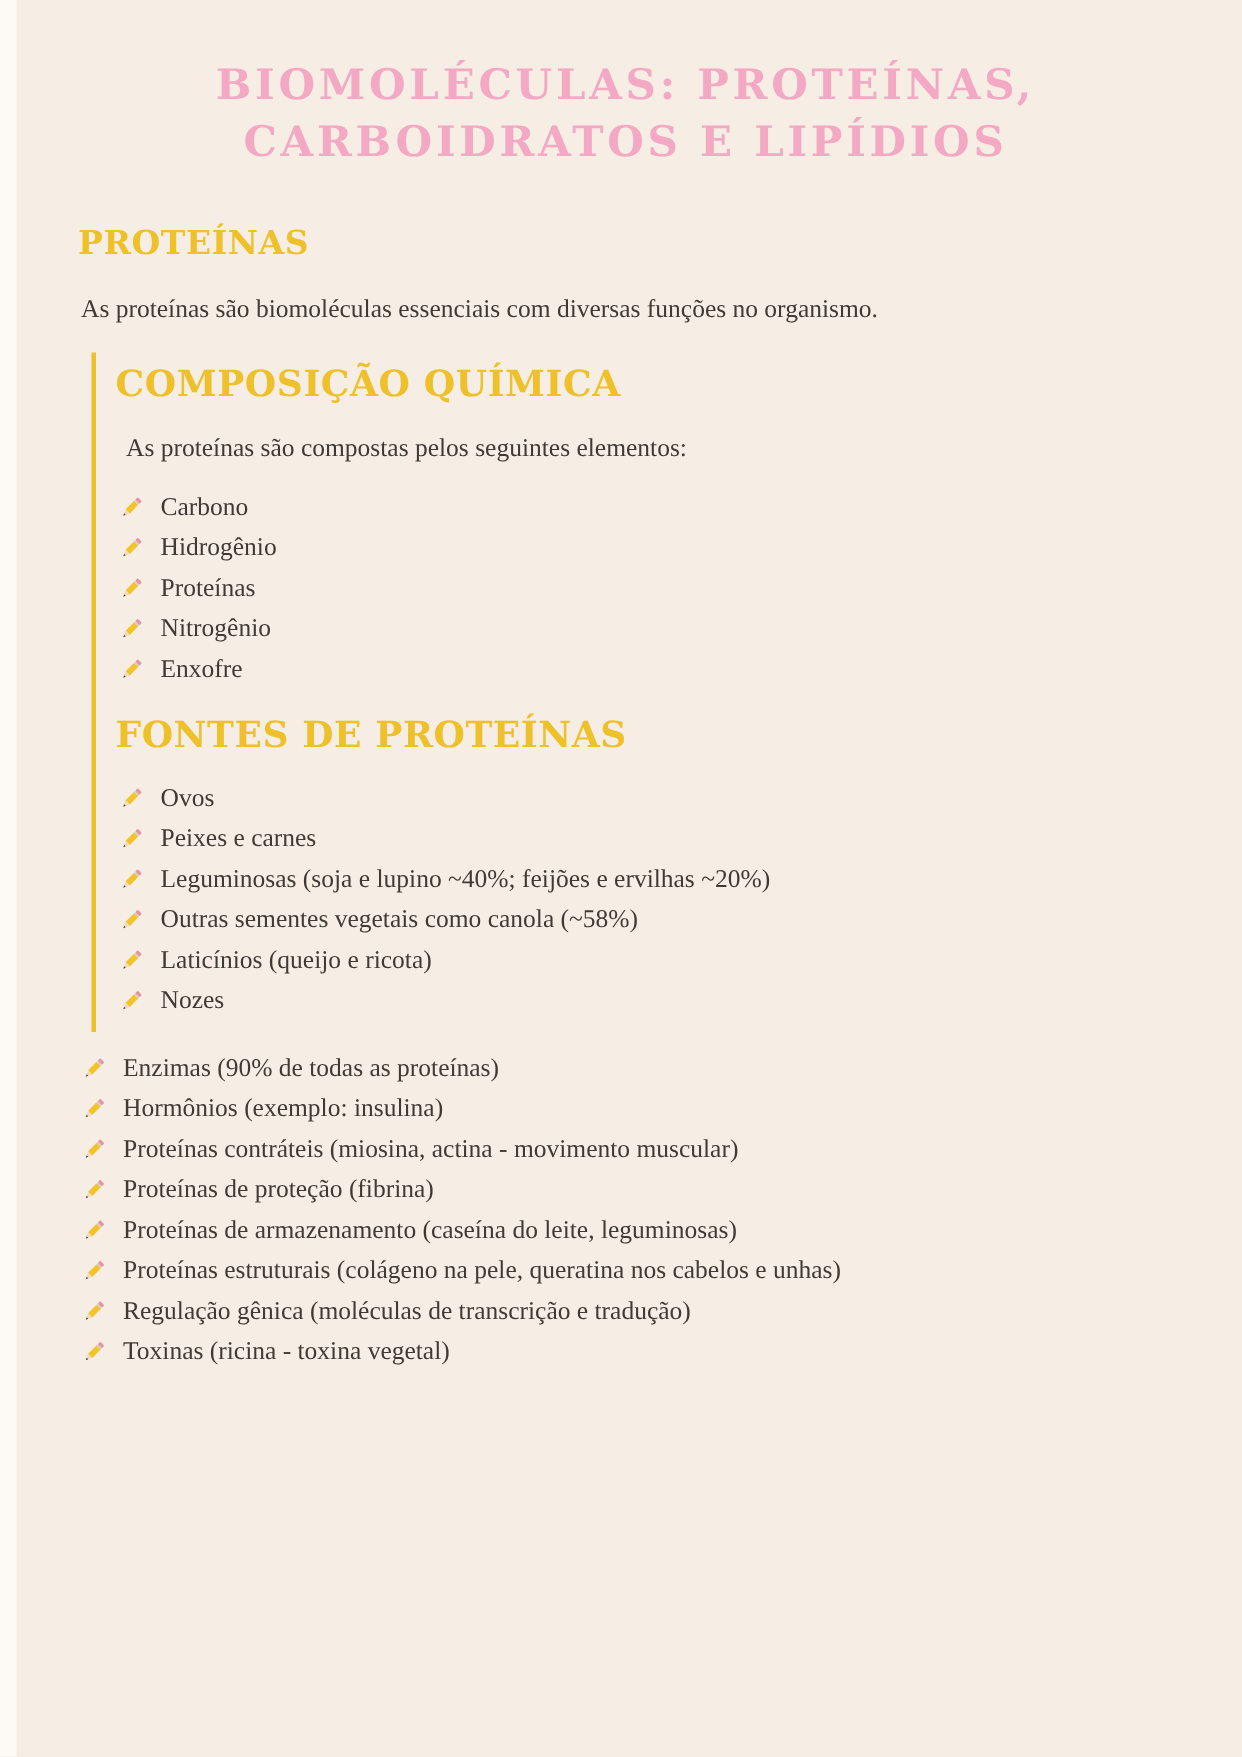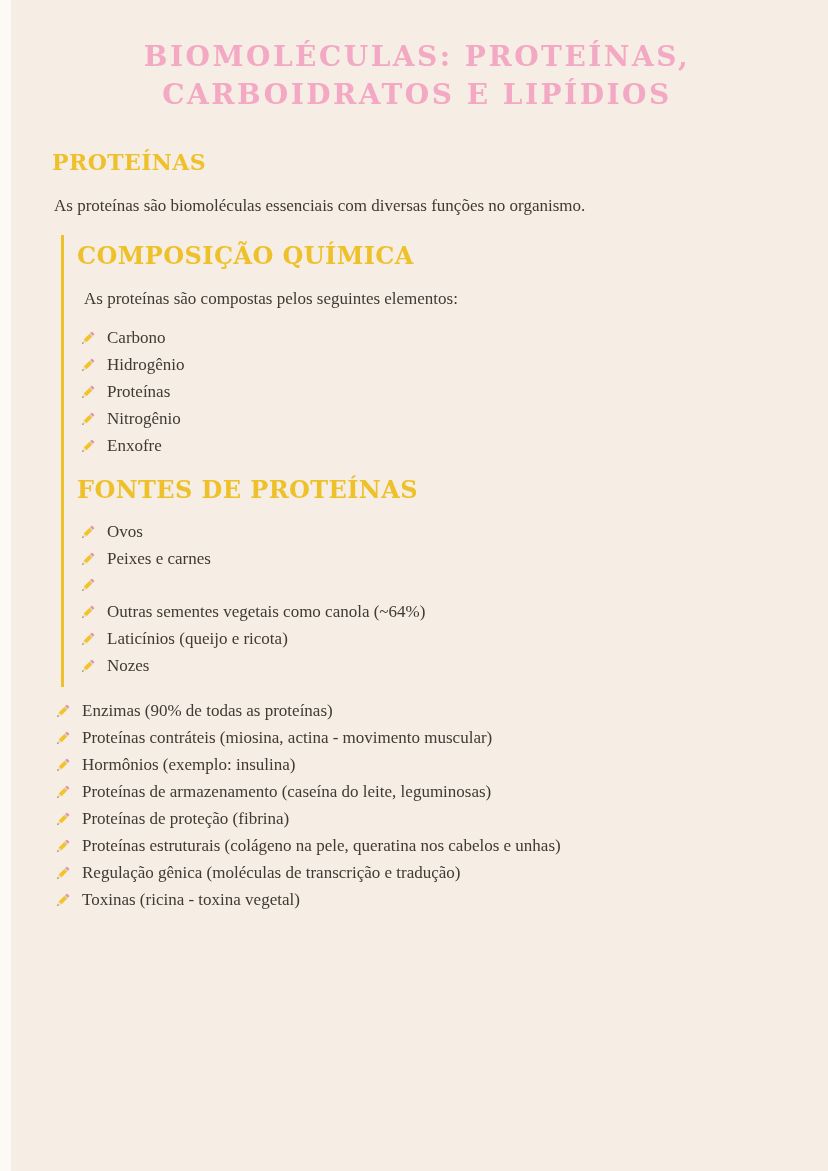--- a/index.html
+++ b/index.html
@@ -226,35 +226,36 @@
               <svg viewBox="0 0 24 24" aria-hidden="true">
                 <g transform="rotate(45 12 12)">
                   <rect x="9.2" y="0.6" width="5.6" height="3.4" rx="1.2" fill="#e8949e"></rect>
                   <rect x="9.2" y="4.0" width="5.6" height="1.7" fill="#cfcfcf"></rect>
                   <rect x="9.2" y="5.7" width="5.6" height="11" fill="#f3c32a"></rect>
                   <path d="M9.2 16.7 L14.8 16.7 L12 22.6 Z" fill="#efdcba"></path>
                   <path d="M11 20.4 L12 22.6 L13 20.4 Z" fill="#4a3b2e"></path>
                 </g>
               </svg>
             </span>
-          </li>
-
-          <li class="pencil-item">
-            <span class="pencil">
-              <svg viewBox="0 0 24 24" aria-hidden="true">
-                <g transform="rotate(45 12 12)">
-                  <rect x="9.2" y="0.6" width="5.6" height="3.4" rx="1.2" fill="#e8949e"></rect>
-                  <rect x="9.2" y="4.0" width="5.6" height="1.7" fill="#cfcfcf"></rect>
-                  <rect x="9.2" y="5.7" width="5.6" height="11" fill="#f3c32a"></rect>
-                  <path d="M9.2 16.7 L14.8 16.7 L12 22.6 Z" fill="#efdcba"></path>
-                  <path d="M11 20.4 L12 22.6 L13 20.4 Z" fill="#4a3b2e"></path>
-                </g>
-              </svg>
-            </span>
-            <span class="item-text">Outras sementes vegetais como canola (~64%)</span>
+            <span class="item-text">Leguminosas (soja e lupino ~40%; feijões e ervilhas ~20%)</span>
+          </li>
+
+          <li class="pencil-item">
+            <span class="pencil">
+              <svg viewBox="0 0 24 24" aria-hidden="true">
+                <g transform="rotate(45 12 12)">
+                  <rect x="9.2" y="0.6" width="5.6" height="3.4" rx="1.2" fill="#e8949e"></rect>
+                  <rect x="9.2" y="4.0" width="5.6" height="1.7" fill="#cfcfcf"></rect>
+                  <rect x="9.2" y="5.7" width="5.6" height="11" fill="#f3c32a"></rect>
+                  <path d="M9.2 16.7 L14.8 16.7 L12 22.6 Z" fill="#efdcba"></path>
+                  <path d="M11 20.4 L12 22.6 L13 20.4 Z" fill="#4a3b2e"></path>
+                </g>
+              </svg>
+            </span>
+            <span class="item-text">Outras sementes vegetais como canola (~58%)</span>
           </li>
 
           <li class="pencil-item">
             <span class="pencil">
               <svg viewBox="0 0 24 24" aria-hidden="true">
                 <g transform="rotate(45 12 12)">
                   <rect x="9.2" y="0.6" width="5.6" height="3.4" rx="1.2" fill="#e8949e"></rect>
                   <rect x="9.2" y="4.0" width="5.6" height="1.7" fill="#cfcfcf"></rect>
                   <rect x="9.2" y="5.7" width="5.6" height="11" fill="#f3c32a"></rect>
                   <path d="M9.2 16.7 L14.8 16.7 L12 22.6 Z" fill="#efdcba"></path>
@@ -305,36 +306,51 @@
             <svg viewBox="0 0 24 24" aria-hidden="true">
               <g transform="rotate(45 12 12)">
                 <rect x="9.2" y="0.6" width="5.6" height="3.4" rx="1.2" fill="#e8949e"></rect>
                 <rect x="9.2" y="4.0" width="5.6" height="1.7" fill="#cfcfcf"></rect>
                 <rect x="9.2" y="5.7" width="5.6" height="11" fill="#f3c32a"></rect>
                 <path d="M9.2 16.7 L14.8 16.7 L12 22.6 Z" fill="#efdcba"></path>
                 <path d="M11 20.4 L12 22.6 L13 20.4 Z" fill="#4a3b2e"></path>
               </g>
             </svg>
           </span>
+          <span class="item-text">Hormônios (exemplo: insulina)</span>
+        </li>
+
+        <li class="pencil-item">
+          <span class="pencil">
+            <svg viewBox="0 0 24 24" aria-hidden="true">
+              <g transform="rotate(45 12 12)">
+                <rect x="9.2" y="0.6" width="5.6" height="3.4" rx="1.2" fill="#e8949e"></rect>
+                <rect x="9.2" y="4.0" width="5.6" height="1.7" fill="#cfcfcf"></rect>
+                <rect x="9.2" y="5.7" width="5.6" height="11" fill="#f3c32a"></rect>
+                <path d="M9.2 16.7 L14.8 16.7 L12 22.6 Z" fill="#efdcba"></path>
+                <path d="M11 20.4 L12 22.6 L13 20.4 Z" fill="#4a3b2e"></path>
+              </g>
+            </svg>
+          </span>
           <span class="item-text">Proteínas contráteis (miosina, actina - movimento muscular)</span>
         </li>
 
         <li class="pencil-item">
           <span class="pencil">
             <svg viewBox="0 0 24 24" aria-hidden="true">
               <g transform="rotate(45 12 12)">
                 <rect x="9.2" y="0.6" width="5.6" height="3.4" rx="1.2" fill="#e8949e"></rect>
                 <rect x="9.2" y="4.0" width="5.6" height="1.7" fill="#cfcfcf"></rect>
                 <rect x="9.2" y="5.7" width="5.6" height="11" fill="#f3c32a"></rect>
                 <path d="M9.2 16.7 L14.8 16.7 L12 22.6 Z" fill="#efdcba"></path>
                 <path d="M11 20.4 L12 22.6 L13 20.4 Z" fill="#4a3b2e"></path>
               </g>
             </svg>
           </span>
-          <span class="item-text">Hormônios (exemplo: insulina)</span>
+          <span class="item-text">Proteínas de proteção (fibrina)</span>
         </li>
 
         <li class="pencil-item">
           <span class="pencil">
             <svg viewBox="0 0 24 24" aria-hidden="true">
               <g transform="rotate(45 12 12)">
                 <rect x="9.2" y="0.6" width="5.6" height="3.4" rx="1.2" fill="#e8949e"></rect>
                 <rect x="9.2" y="4.0" width="5.6" height="1.7" fill="#cfcfcf"></rect>
                 <rect x="9.2" y="5.7" width="5.6" height="11" fill="#f3c32a"></rect>
                 <path d="M9.2 16.7 L14.8 16.7 L12 22.6 Z" fill="#efdcba"></path>
@@ -350,35 +366,20 @@
             <svg viewBox="0 0 24 24" aria-hidden="true">
               <g transform="rotate(45 12 12)">
                 <rect x="9.2" y="0.6" width="5.6" height="3.4" rx="1.2" fill="#e8949e"></rect>
                 <rect x="9.2" y="4.0" width="5.6" height="1.7" fill="#cfcfcf"></rect>
                 <rect x="9.2" y="5.7" width="5.6" height="11" fill="#f3c32a"></rect>
                 <path d="M9.2 16.7 L14.8 16.7 L12 22.6 Z" fill="#efdcba"></path>
                 <path d="M11 20.4 L12 22.6 L13 20.4 Z" fill="#4a3b2e"></path>
               </g>
             </svg>
           </span>
-          <span class="item-text">Proteínas de proteção (fibrina)</span>
-        </li>
-
-        <li class="pencil-item">
-          <span class="pencil">
-            <svg viewBox="0 0 24 24" aria-hidden="true">
-              <g transform="rotate(45 12 12)">
-                <rect x="9.2" y="0.6" width="5.6" height="3.4" rx="1.2" fill="#e8949e"></rect>
-                <rect x="9.2" y="4.0" width="5.6" height="1.7" fill="#cfcfcf"></rect>
-                <rect x="9.2" y="5.7" width="5.6" height="11" fill="#f3c32a"></rect>
-                <path d="M9.2 16.7 L14.8 16.7 L12 22.6 Z" fill="#efdcba"></path>
-                <path d="M11 20.4 L12 22.6 L13 20.4 Z" fill="#4a3b2e"></path>
-              </g>
-            </svg>
-          </span>
           <span class="item-text">Proteínas estruturais (colágeno na pele, queratina nos cabelos e unhas)</span>
         </li>
 
 
         <li class="pencil-item">
           <span class="pencil">
             <svg viewBox="0 0 24 24" aria-hidden="true">
               <g transform="rotate(45 12 12)">
                 <rect x="9.2" y="0.6" width="5.6" height="3.4" rx="1.2" fill="#e8949e"></rect>
                 <rect x="9.2" y="4.0" width="5.6" height="1.7" fill="#cfcfcf"></rect>

